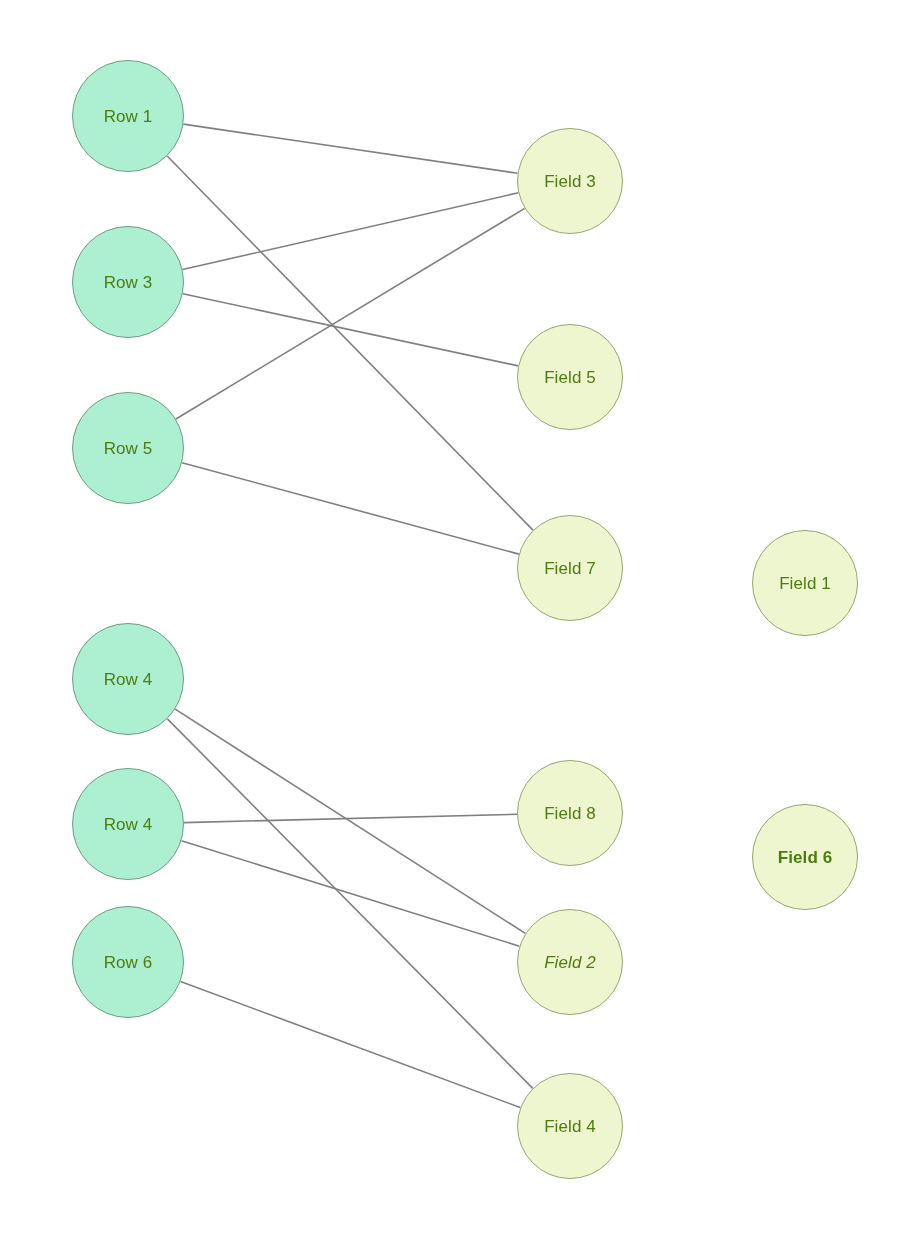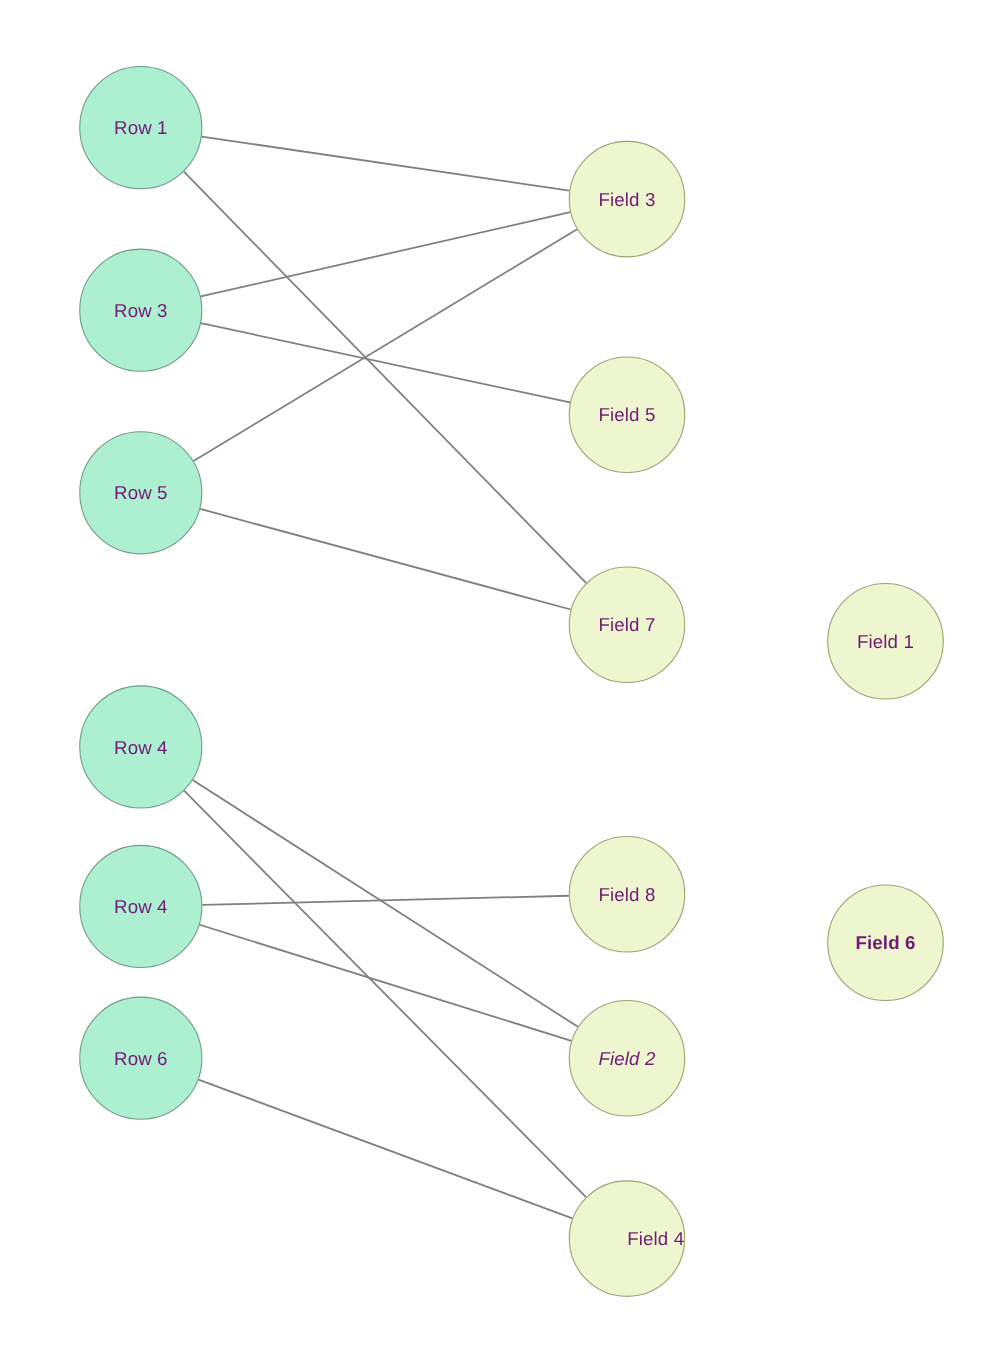--- a/index.html
+++ b/index.html
@@ -44,21 +44,21 @@
     background: #acf0d1;
     border: 1.4px solid #6f9c86;
   }
   .node-field {
     background: #edf6ce;
     border: 1.4px solid #9aa471;
   }
   .node-label {
     font-family: "Liberation Sans", sans-serif;
     font-size: 17px;
-    color: #701a75;
+    color: #4d7c0f;
     line-height: 1;
     letter-spacing: 0.1px;
     user-select: none;
   }
 </style>
 </head>
 <body>
 
 <div id="graph-canvas">
   <svg id="edge-layer" viewBox="0 0 916 1246" width="916" height="1246">
@@ -107,17 +107,17 @@
       </div>
       <div class="graph-node node-field" style="left: 517px; top: 760px; width: 106px; height: 106px;">
         <span class="node-label">Field 8</span>
       </div>
       <div class="graph-node node-field" style="left: 517px; top: 909px; width: 106px; height: 106px; font-style: italic;">
         <span class="node-label">Field 2</span>
       </div>
       <div class="graph-node node-field" style="left: 752px; top: 804px; width: 106px; height: 106px; font-weight: bold;">
         <span class="node-label">Field 6</span>
       </div>
-      <div class="graph-node node-field" style="left: 517px; top: 1073px; width: 106px; height: 106px; justify-content: flex-end;">
+      <div class="graph-node node-field" style="left: 517px; top: 1073px; width: 106px; height: 106px;">
         <span class="node-label">Field 4</span>
       </div>
     </div>
 </div>
 
 </body></html>

